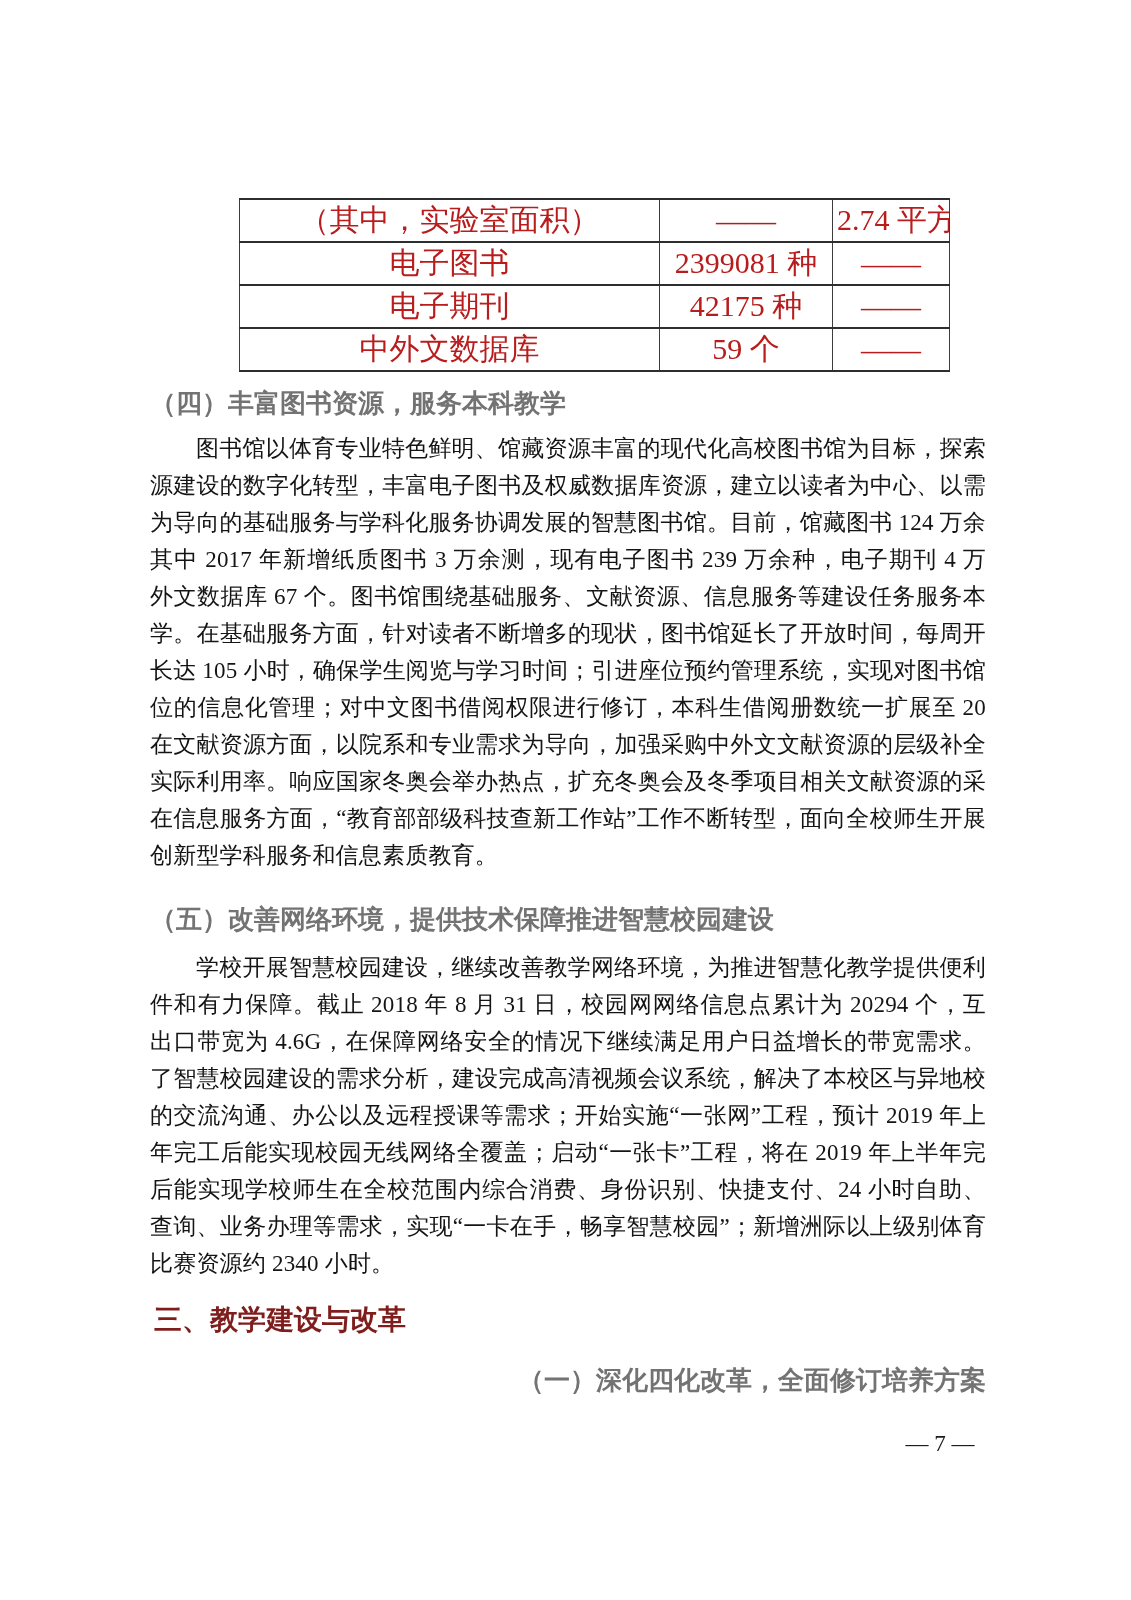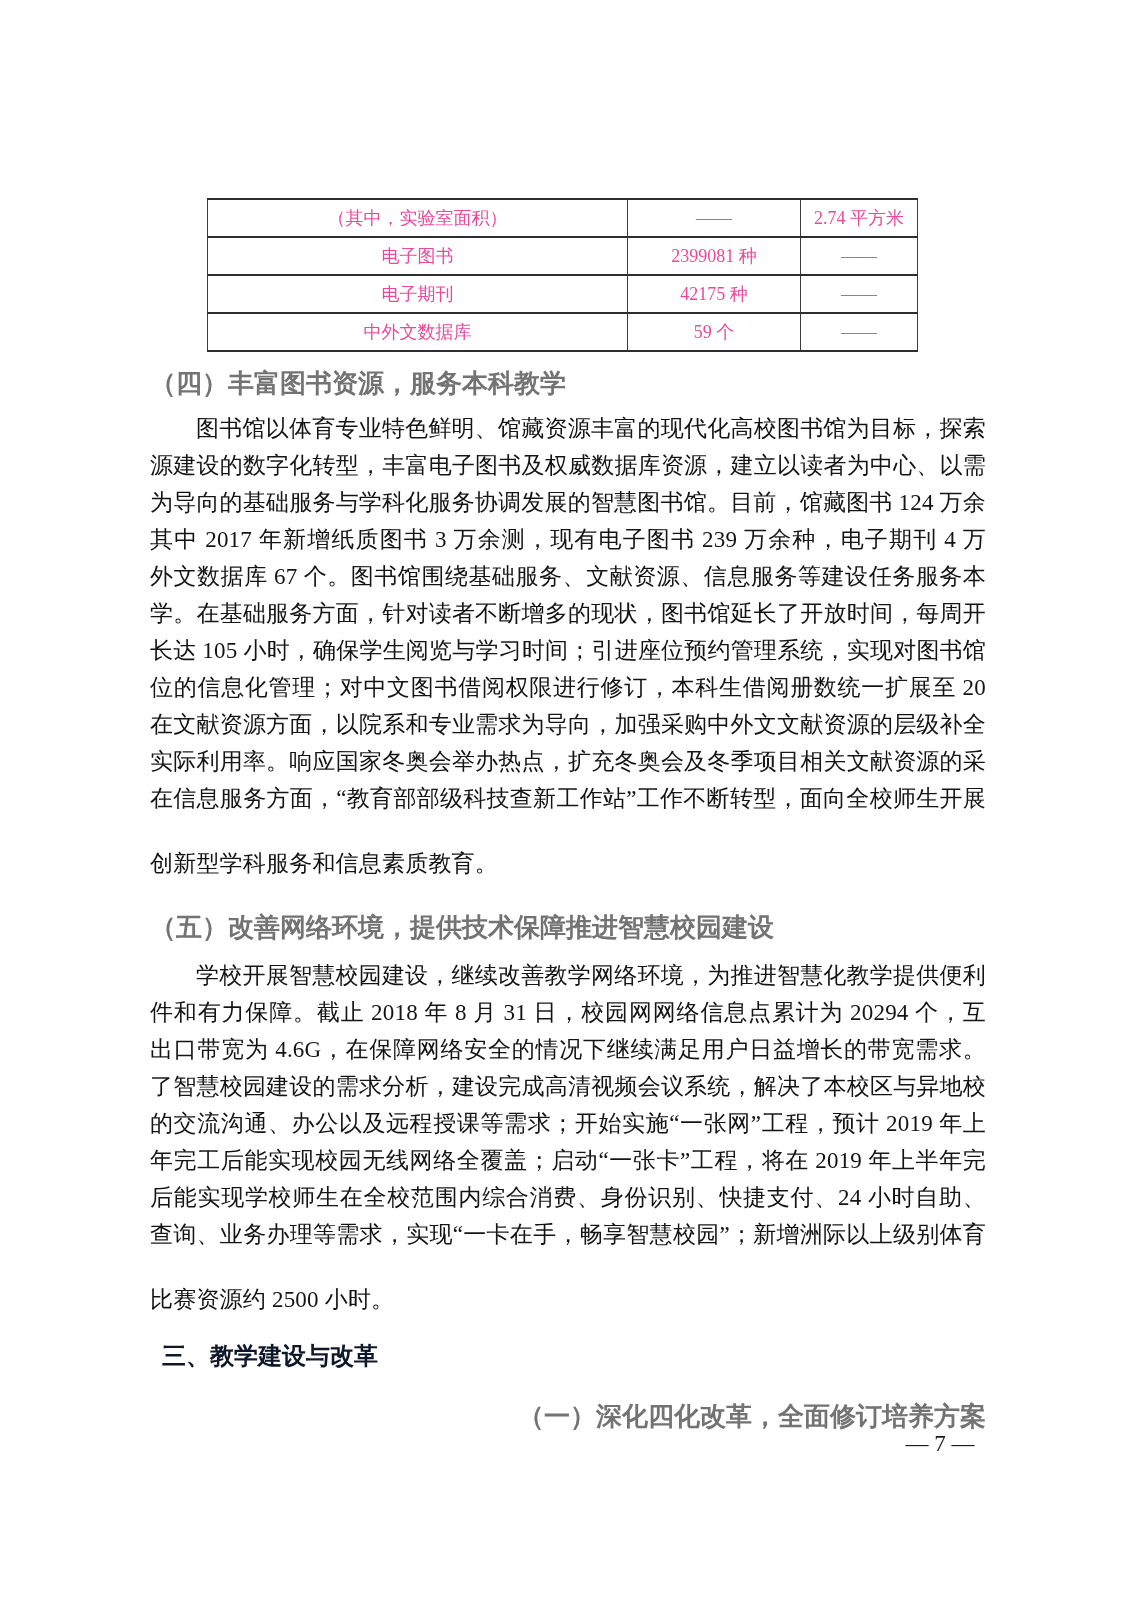--- a/index.html
+++ b/index.html
@@ -19,24 +19,24 @@
   .content {
     position: absolute;
     left: 150px;
     top: 198px;
     width: 836px;
   }
   
   table.stats-table {
     border-collapse: collapse;
     table-layout: fixed;
-    margin-left: 57px;
+    margin-left: 89px;
     width: 710px;
-    font-size: 18px;
-    color: #ec4899;
+    font-size: 30px;
+    color: #b91c1c;
   }
   table.stats-table td {
     border-left: 1px solid #3c3c3c;
     border-right: 1px solid #3c3c3c;
     border-top: 2px solid #2e2e2e;
     border-bottom: 2px solid #2e2e2e;
     text-align: center;
     vertical-align: middle;
     height: 36px;
     padding: 0 4px;
@@ -50,39 +50,39 @@
     font-size: 26px;
     line-height: 36px;
     margin: 0;
     color: #737373;
   }
   .h-sub-4 { margin-top: 13px; margin-bottom: 9px; }
   .h-sub-5 { margin-top: 27px; margin-bottom: 12px; }
   .h-chapter {
     font-family: "Liberation Sans", "DejaVu Sans", sans-serif;
     font-weight: bold;
-    font-size: 24px;
+    font-size: 28px;
     line-height: 40px;
-    margin: 18px 0 0 12px;
-    color: #0f172a;
+    margin: 18px 0 0 4px;
+    color: #7f1d1d;
   }
   .h-sub-1 { margin-top: 22px; text-align: right; }
   
   .para { width: 836px; }
   .pline {
     font-size: 23px;
     height: 37px;
     line-height: 37px;
     text-align: justify;
     text-align-last: justify;
     overflow: hidden;
     letter-spacing: 0.2px;
   }
   .pline.first { text-indent: 2em; }
-  .pline.last  { text-align-last: left; margin-top: 28px; }
+  .pline.last  { text-align-last: left; }
   
   .footer {
     position: absolute;
     top: 1431px;
     left: 878px;
     width: 124px;
     text-align: center;
     font-size: 23px;
     color: #1c1c1c;
   }
@@ -144,21 +144,21 @@
 
     <div class="para">
       <div class="pline first">学校开展智慧校园建设，继续改善教学网络环境，为推进智慧化教学提供便利条</div>
       <div class="pline">件和有力保障。截止 2018 年 8 月 31 日，校园网网络信息点累计为 20294 个，互联网</div>
       <div class="pline">出口带宽为 4.6G，在保障网络安全的情况下继续满足用户日益增长的带宽需求。进行</div>
       <div class="pline">了智慧校园建设的需求分析，建设完成高清视频会议系统，解决了本校区与异地校区</div>
       <div class="pline">的交流沟通、办公以及远程授课等需求；开始实施“一张网”工程，预计 2019 年上半</div>
       <div class="pline">年完工后能实现校园无线网络全覆盖；启动“一张卡”工程，将在 2019 年上半年完工</div>
       <div class="pline">后能实现学校师生在全校范围内综合消费、身份识别、快捷支付、24 小时自助、信息</div>
       <div class="pline">查询、业务办理等需求，实现“一卡在手，畅享智慧校园”；新增洲际以上级别体育</div>
-      <div class="pline last">比赛资源约 2500 小时。</div>
+      <div class="pline last">比赛资源约 2340 小时。</div>
     </div>
 
     <h1 class="h-chapter">三、教学建设与改革</h1>
 
     <h2 class="h-sub h-sub-1">（一）深化四化改革，全面修订培养方案</h2>
 
   </div>
 
   <div class="footer">— 7 —</div>
 </div>

